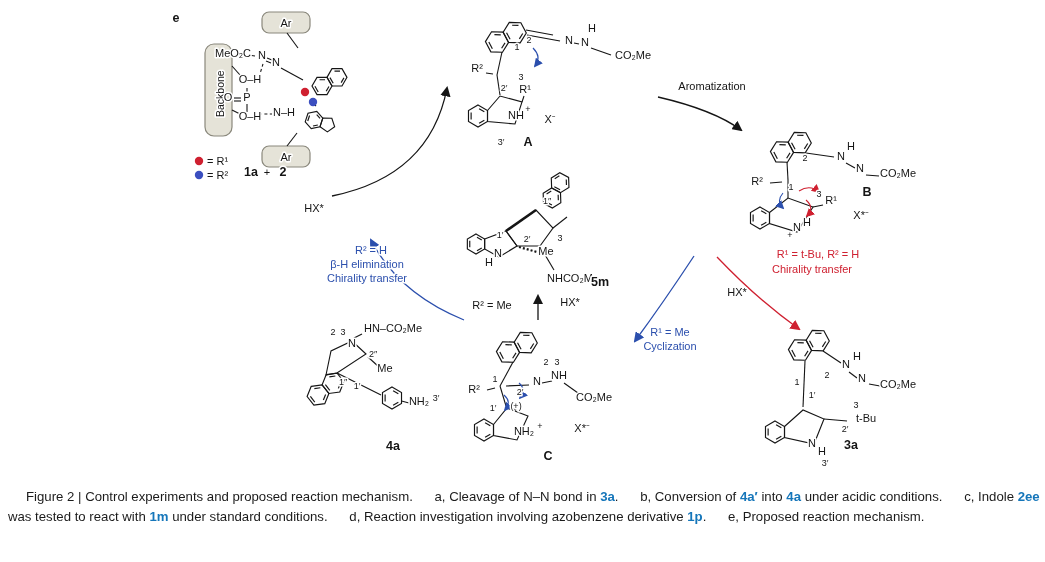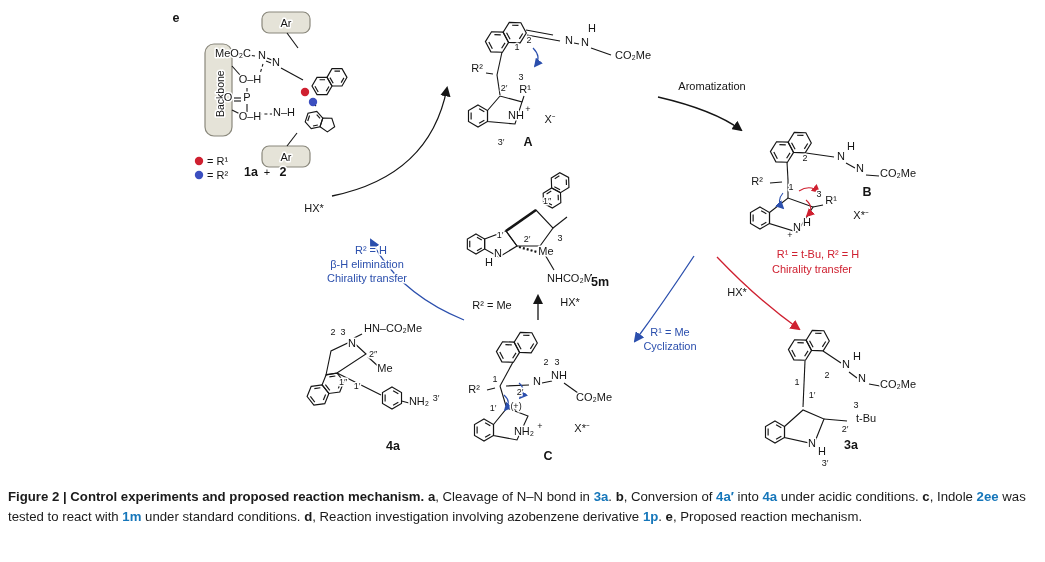--- a/index.html
+++ b/index.html
@@ -25,21 +25,21 @@
   .bd2  { stroke-width:2.6; }
   .dash { stroke-dasharray:3 2.4; }
   .hash { stroke-dasharray:2 2; stroke-width:2.2; }
   .arrow{ stroke:#151515; stroke-width:1.3; fill:none; }
   .arrow.blue-a { stroke:#2b4fad; }
   .arrow.red-a  { stroke:#cf2030; }
   .earrow{ stroke-width:1.1; fill:none; }
   .box  { fill:#e5e3d8; stroke:#8a887c; stroke-width:1.2; }
   .caption { position:absolute; left:8px; top:487px; width:1032px;
              font-size:13.2px; line-height:1.5; color:#1b1b1b; }
-  .cap-b { font-weight:bold; }
+  .cap-b { font-weight:normal;margin-left:18px; }
   .cmpd  { color:#1576ba; font-weight:bold; }
 </style>
 </head>
 <body>
 
 <svg id="figure-canvas" width="1045" height="484" viewBox="0 0 1045 484">
   <defs>
     <g id="benz" fill="none">
       <polygon points="0,-20 17.3,-10 17.3,10 0,20 -17.3,10 -17.3,-10"></polygon>
       <line x1="2" y1="-13.3" x2="11.5" y2="-7.8"></line>

